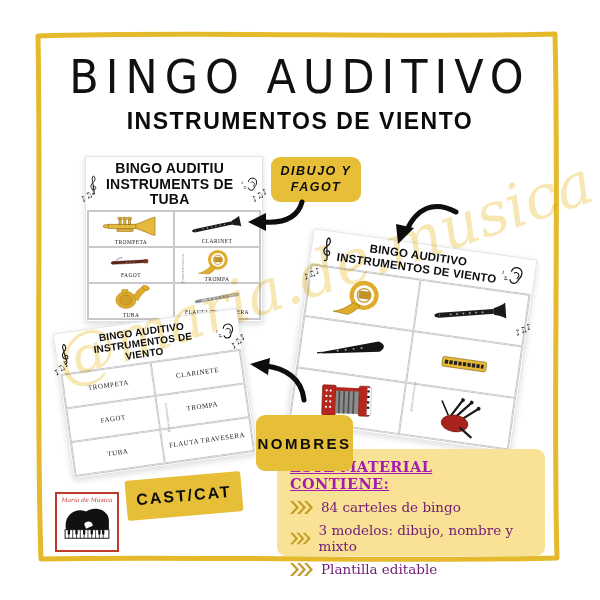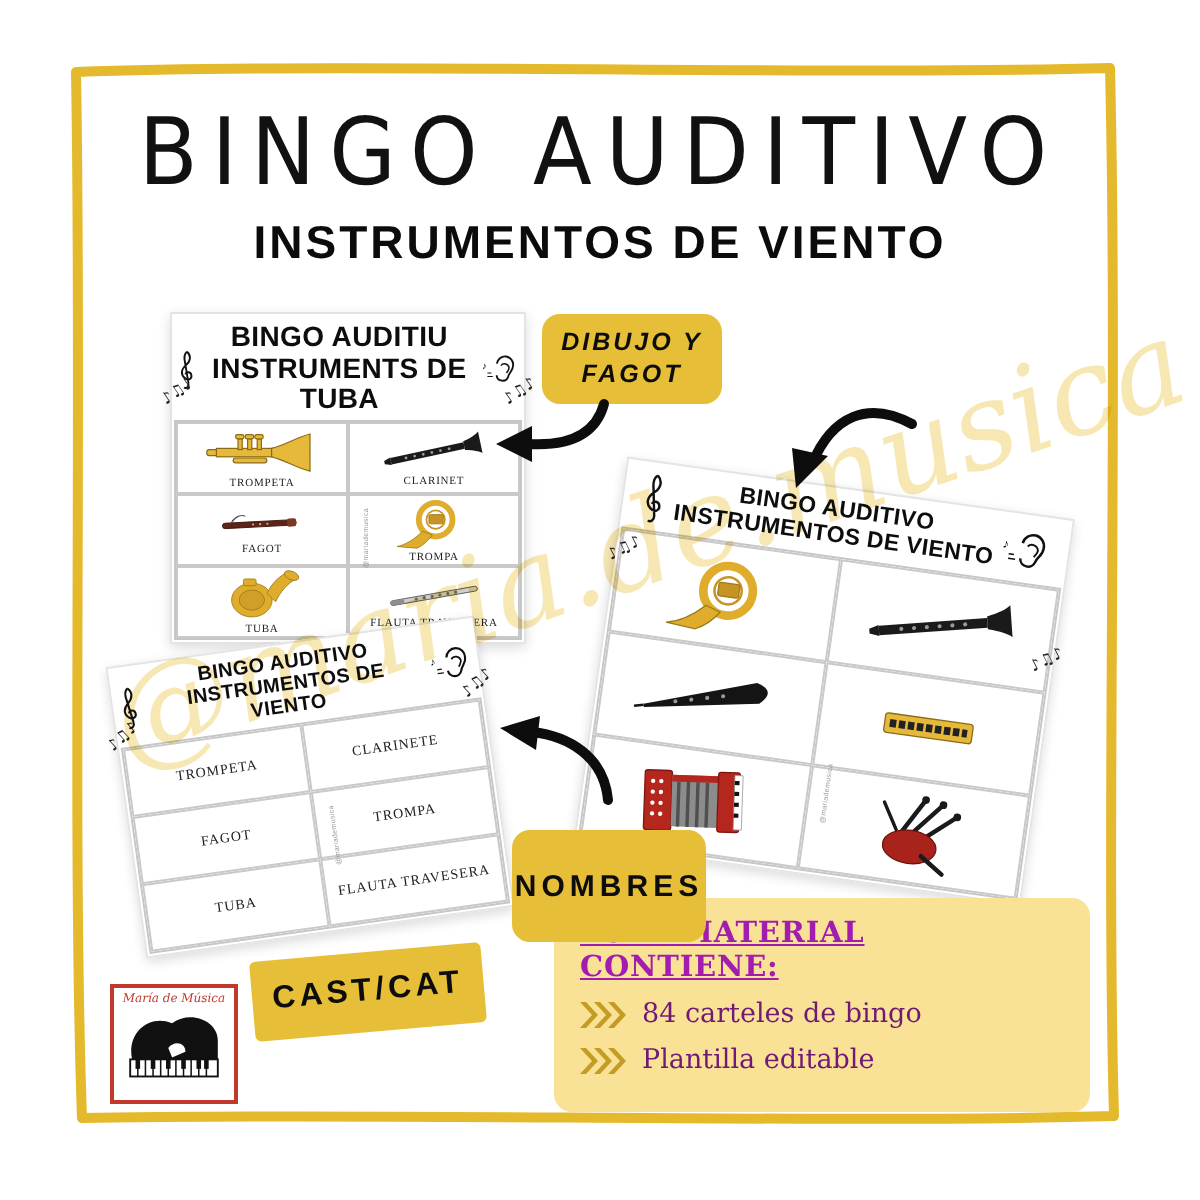--- a/index.html
+++ b/index.html
@@ -400,17 +400,25 @@
         <polygon points="14,0 20,6.5 14,13 17,13 23,6.5 17,0" fill="#C49B25"></polygon>
       </svg>
       <span class="panel-item-text">84 carteles de bingo</span>
     </div>
     <div class="panel-item">
       <svg width="24" height="13" viewBox="0 0 24 13">
         <polygon points="0,0 6,6.5 0,13 3,13 9,6.5 3,0" fill="#C49B25"></polygon>
         <polygon points="7,0 13,6.5 7,13 10,13 16,6.5 10,0" fill="#C49B25"></polygon>
         <polygon points="14,0 20,6.5 14,13 17,13 23,6.5 17,0" fill="#C49B25"></polygon>
       </svg>
+      <span class="panel-item-text">3 modelos: dibujo, nombre y mixto</span>
+    </div>
+    <div class="panel-item">
+      <svg width="24" height="13" viewBox="0 0 24 13">
+        <polygon points="0,0 6,6.5 0,13 3,13 9,6.5 3,0" fill="#C49B25"></polygon>
+        <polygon points="7,0 13,6.5 7,13 10,13 16,6.5 10,0" fill="#C49B25"></polygon>
+        <polygon points="14,0 20,6.5 14,13 17,13 23,6.5 17,0" fill="#C49B25"></polygon>
+      </svg>
       <span class="panel-item-text">Plantilla editable</span>
     </div>
   </div>
 
 </div>
 
 </body></html>

